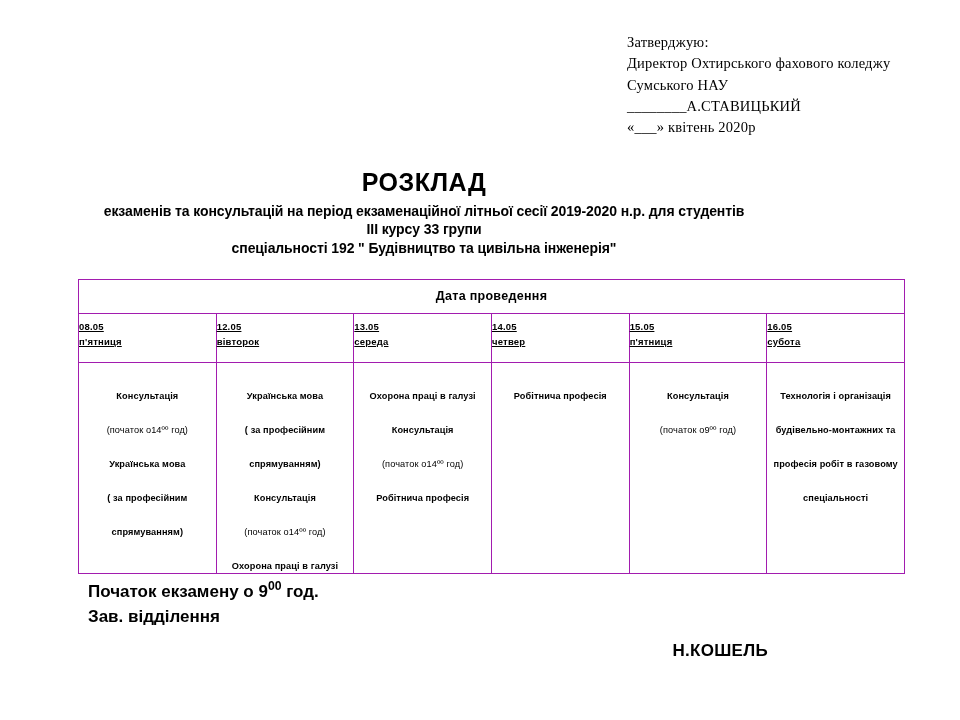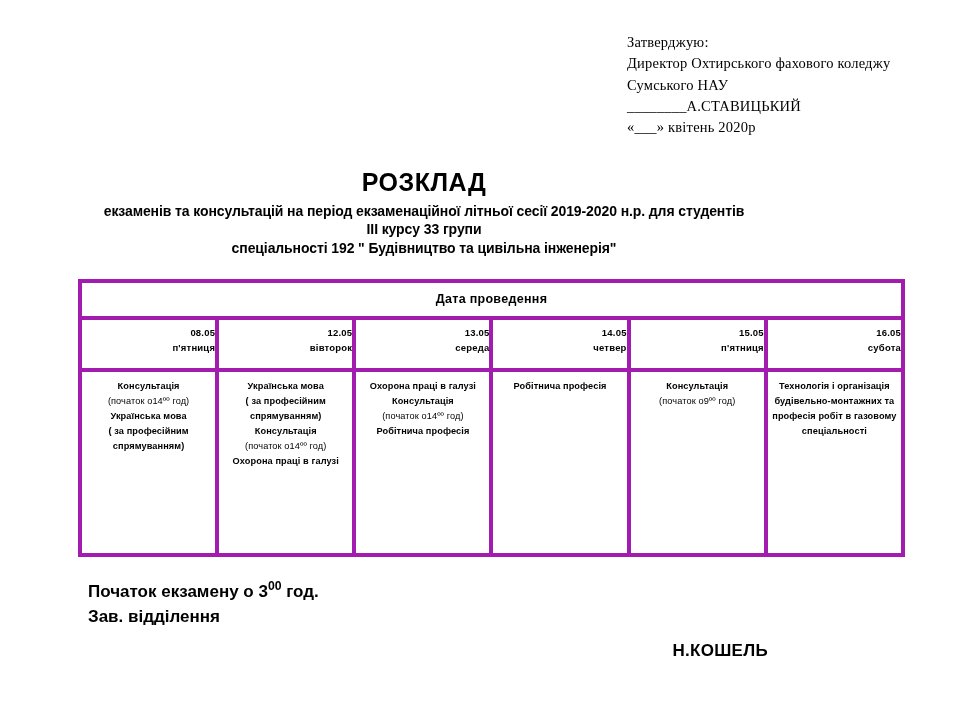--- a/index.html
+++ b/index.html
@@ -56,54 +56,56 @@
   
   .sched-table {
     position: absolute;
     left: 78px;
     top: 279px;
     width: 827px;
     border-collapse: collapse;
     table-layout: fixed;
   }
   .sched-table td, .sched-table th {
-    border: 4px solid #a21caf;
+    border: 1px solid #a21caf;
     padding: 0;
     vertical-align: top;
   }
   .hdr-cell {
     text-align: center;
     font-size: 12.5px;
     font-weight: bold;
     height: 33px;
     line-height: 33px;
     letter-spacing: 0.3px;
   }
   .date-cell {
-    text-align: right;
+    text-align: left;
     font-size: 9.5px;
     font-weight: bold;
     height: 42px;
     padding-top: 6px !important;
     line-height: 1.55;
     letter-spacing: 0.2px;
+    text-decoration: underline;
   }
   .date-cell .dnum { display: block; }
   .date-cell .dday { display: block; }
   .body-cell {
     text-align: center;
     font-size: 9.2px;
     height: 174px;
     padding-top: 7px !important;
     line-height: 1.62;
   }
   .body-cell .ln {
     display: block;
     font-weight: bold;
     letter-spacing: 0.1px;
+    margin-top: 19px;
   }
   .body-cell .ln.plain {
     font-weight: normal;
   }
   sup {
     font-size: 0.72em;
     vertical-align: super;
     line-height: 0;
   }
 
@@ -214,19 +216,19 @@
           <span class="ln">будівельно-монтажних та</span>
           <span class="ln">професія робіт в газовому</span>
           <span class="ln">спеціальності</span>
         </td>
     </tr>
   </tbody>
 </table>
 
 <div class="footer">
   <span class="footer-row">
-    <span>Початок екзамену о 3</span><sup>00</sup><span> год.</span>
+    <span>Початок екзамену о 9</span><sup>00</sup><span> год.</span>
   </span>
   <span class="footer-row">
     <span>Зав. відділення</span>
     <span class="footer-name">Н.КОШЕЛЬ</span>
   </span>
 </div>
 
 </body></html>

